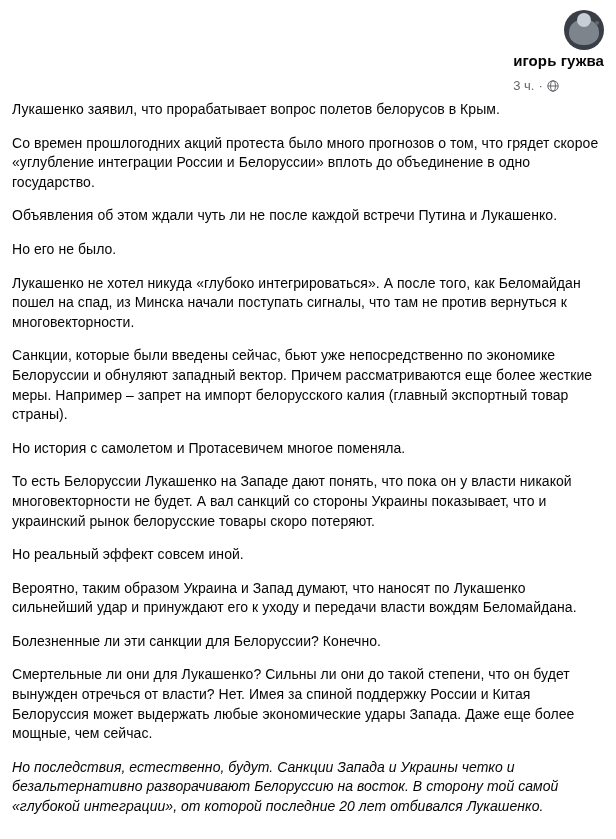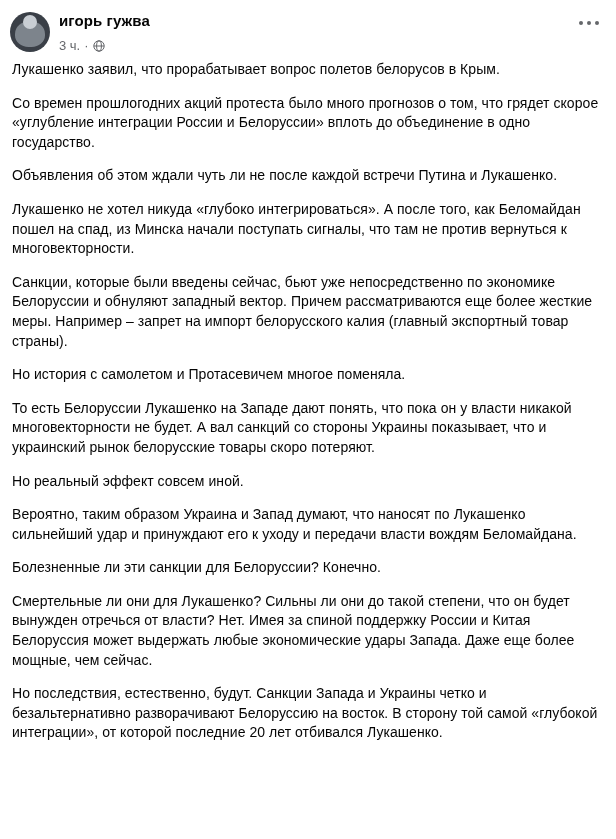--- a/index.html
+++ b/index.html
@@ -14,24 +14,25 @@
     color: #050505;
     overflow: hidden;
   }
   .post {
     width: 616px;
     box-sizing: border-box;
     background: #ffffff;
   }
   .post-header {
     display: flex;
-    align-items: center;
+    align-items: flex-end;
     padding: 10px 12px 4px 10px;
     box-sizing: border-box;
     position: relative;
+    flex-direction: column;
   }
   .avatar {
     width: 40px;
     height: 40px;
     border-radius: 50%;
     background: #3a3f47;
     flex: 0 0 40px;
     position: relative;
     overflow: hidden;
   }
@@ -121,20 +122,21 @@
   .para {
     font-size: 14px;
     line-height: 19.6px;
     color: #050505;
     margin: 0 0 14px 0;
     letter-spacing: 0.05px;
     word-wrap: break-word;
   }
   .para:last-child {
     margin-bottom: 0;
+    font-style: italic;
   }
 </style>
 </head>
 <body>
 
 <div class="post">
 
   <div class="post-header">
     <div class="avatar"></div>
     <div class="header-text">
@@ -155,20 +157,21 @@
       <span></span>
       <span></span>
       <span></span>
     </div>
   </div>
 
   <div class="post-body">
     <p class="para">Лукашенко заявил, что прорабатывает вопрос полетов белорусов в Крым.</p>
     <p class="para">Со времен прошлогодних акций протеста было много прогнозов о том, что грядет скорое «углубление интеграции России и Белоруссии» вплоть до объединение в одно государство.</p>
     <p class="para">Объявления об этом ждали чуть ли не после каждой встречи Путина и Лукашенко.</p>
+    <p class="para">Но его не было.</p>
     <p class="para">Лукашенко не хотел никуда «глубоко интегрироваться». А после того, как Беломайдан пошел на спад, из Минска начали поступать сигналы, что там не против вернуться к многовекторности.</p>
     <p class="para">Санкции, которые были введены сейчас, бьют уже непосредственно по экономике Белоруссии и обнуляют западный вектор. Причем рассматриваются еще более жесткие меры. Например – запрет на импорт белорусского калия (главный экспортный товар страны).</p>
     <p class="para">Но история с самолетом и Протасевичем многое поменяла.</p>
     <p class="para">То есть Белоруссии Лукашенко на Западе дают понять, что пока он у власти никакой многовекторности не будет. А вал санкций со стороны Украины показывает, что и украинский рынок белорусские товары скоро потеряют.</p>
     <p class="para">Но реальный эффект совсем иной.</p>
     <p class="para">Вероятно, таким образом Украина и Запад думают, что наносят по Лукашенко сильнейший удар и принуждают его к уходу и передачи власти вождям Беломайдана.</p>
     <p class="para">Болезненные ли эти санкции для Белоруссии? Конечно.</p>
     <p class="para">Смертельные ли они для Лукашенко? Сильны ли они до такой степени, что он будет вынужден отречься от власти? Нет. Имея за спиной поддержку России и Китая Белоруссия может выдержать любые экономические удары Запада. Даже еще более мощные, чем сейчас.</p>
     <p class="para">Но последствия, естественно, будут. Санкции Запада и Украины четко и безальтернативно разворачивают Белоруссию на восток. В сторону той самой «глубокой интеграции», от которой последние 20 лет отбивался Лукашенко.</p>
 

